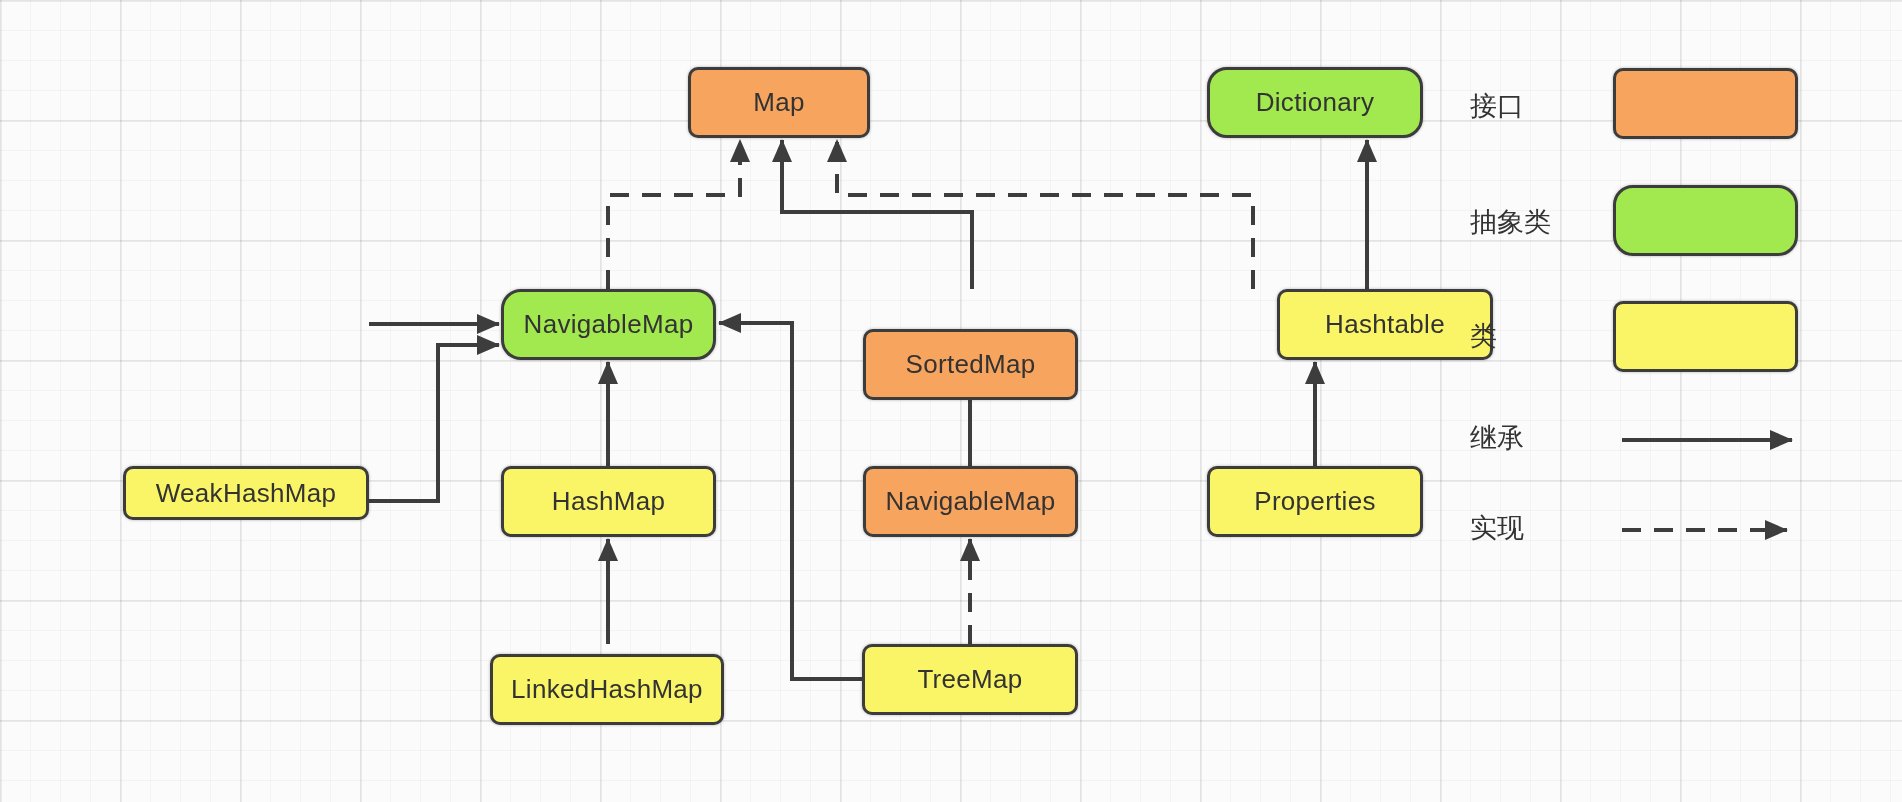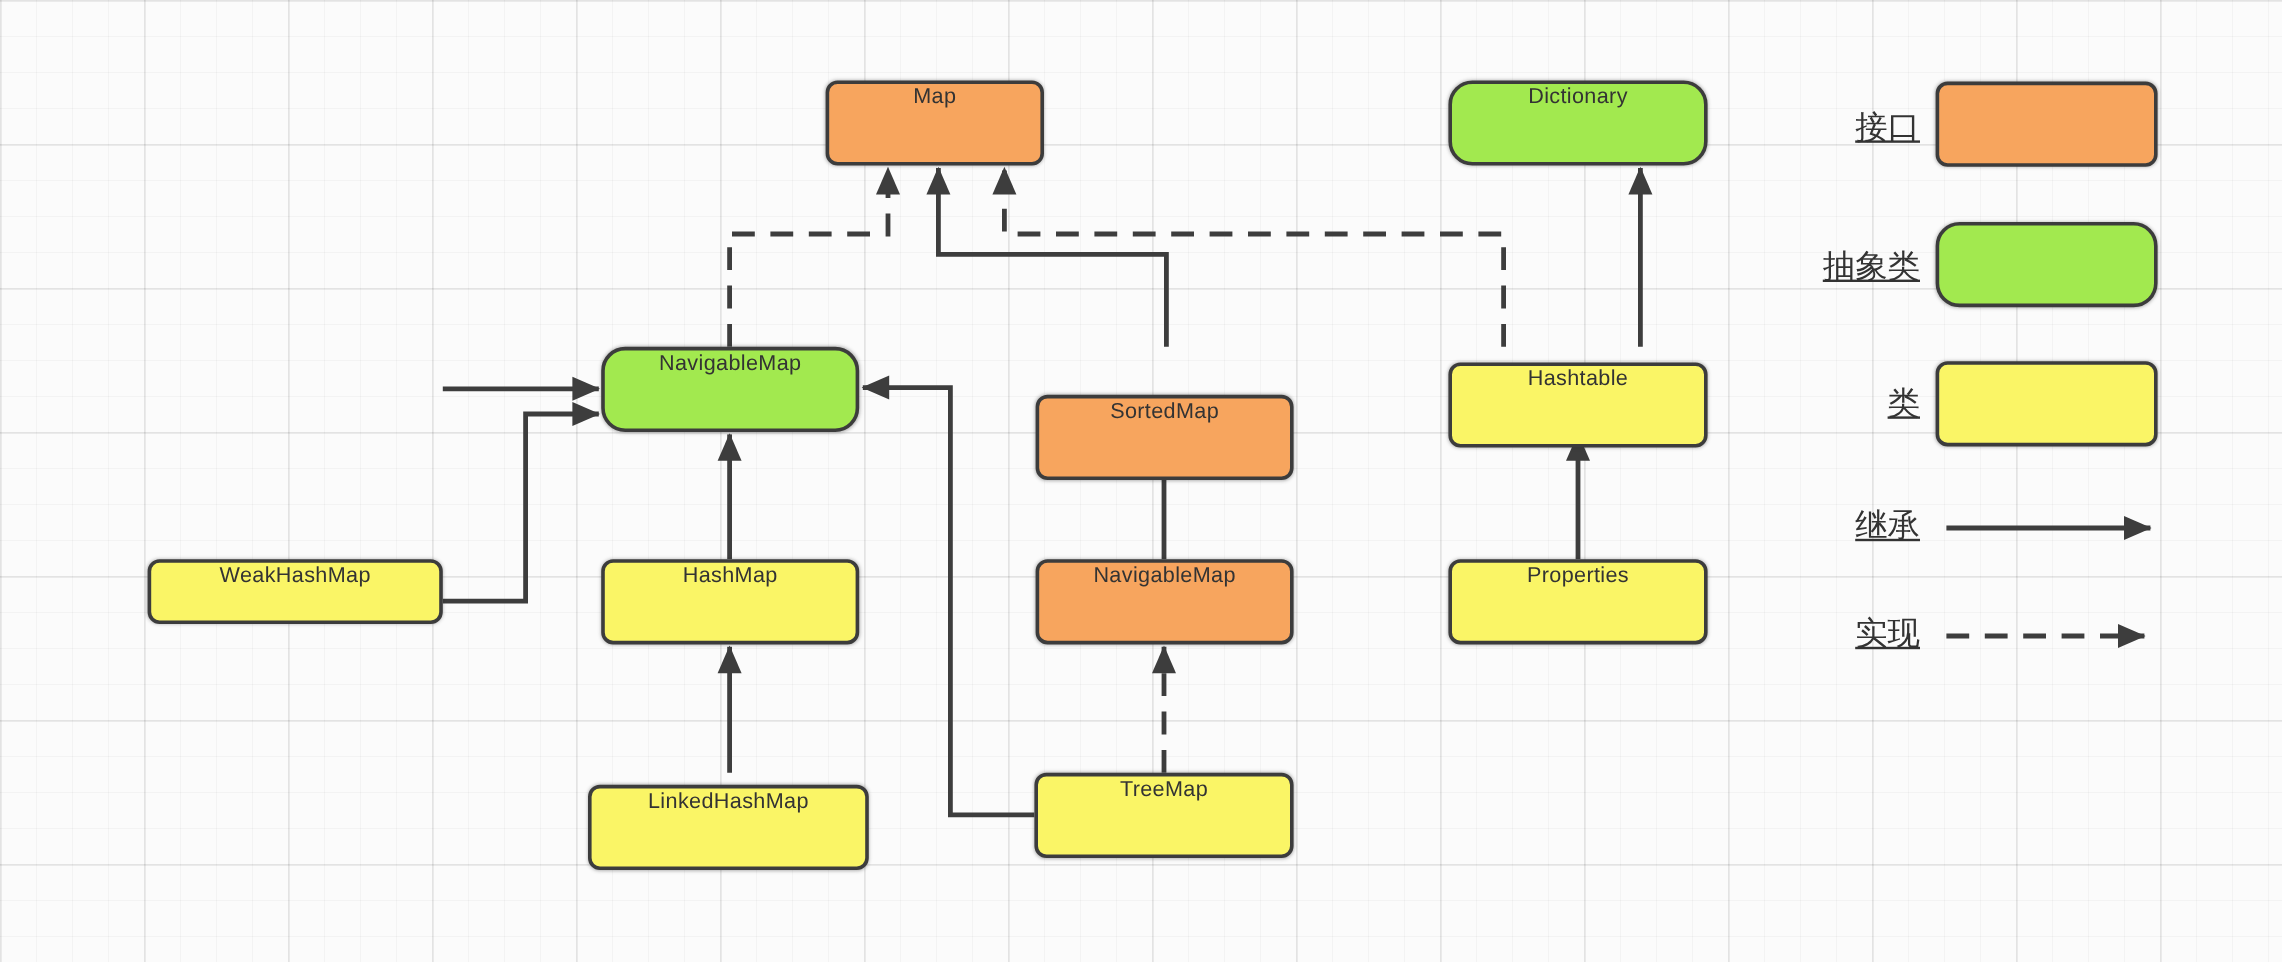--- a/index.html
+++ b/index.html
@@ -16,42 +16,42 @@
       linear-gradient(to bottom, rgba(0,0,0,0.065) 2px, transparent 2px),
       linear-gradient(to right, rgba(0,0,0,0.032) 1px, transparent 1px),
       linear-gradient(to bottom, rgba(0,0,0,0.032) 1px, transparent 1px);
     background-size:120px 120px,120px 120px,30px 30px,30px 30px;
   }
   svg.edge-layer{position:absolute;left:0;top:0;width:1902px;height:802px;}
   svg.edge-layer polyline{fill:none;stroke:#3D3D3D;stroke-width:4;}
   svg.edge-layer .edge-dashed{stroke-dasharray:19 13;}
 
   .node{
-    position:absolute;display:flex;justify-content:center;
+    position:absolute;display:flex;align-items:center;justify-content:center;
     border:3.5px solid #3C3C3C;border-radius:10px;
-    font-size:18px;color:#333333;letter-spacing:0.3px;
+    font-size:26px;color:#333333;letter-spacing:0.3px;
     box-shadow:0 0 3px rgba(40,40,40,0.35);
     box-sizing:border-box;
   }
   .t-interface{background:#F7A55E;}
   .t-abstract{background:#A2E94F;border-radius:20px;}
   .t-class{background:#FAF566;}
 
   .legend-label{
     position:absolute;width:130px;height:30px;line-height:30px;
-    text-align:right;font-size:27px;color:#333333;text-decoration:underline;
+    text-align:left;font-size:27px;color:#333333;
   }
 
   
   .p-map{left:688px;top:67px;width:182px;height:71px;}
   .p-dictionary{left:1207px;top:67px;width:216px;height:71px;}
   .p-identityhashmap{left:123px;top:289px;width:246px;height:71px;}
   .p-abstractmap{left:501px;top:289px;width:215px;height:71px;}
   .p-sortedmap{left:863px;top:289px;width:215px;height:71px;margin-top:40px;}
-  .p-hashtable{left:1207px;top:289px;width:216px;height:71px;margin-top:13px;}
+  .p-hashtable{left:1277px;top:289px;width:216px;height:71px;}
   .p-weakhashmap{left:123px;top:466px;width:246px;height:54px;}
   .p-hashmap{left:501px;top:466px;width:215px;height:71px;}
   .p-navigablemap{left:863px;top:466px;width:215px;height:71px;}
   .p-properties{left:1207px;top:466px;width:216px;height:71px;}
   .p-linkedhashmap{left:490px;top:644px;width:234px;height:71px;margin-top:10px;}
   .p-treemap{left:862px;top:644px;width:216px;height:71px;}
 
   
   .p-lg-interface{left:1613px;top:68px;width:185px;height:71px;}
   .p-lg-abstract{left:1613px;top:185px;width:185px;height:71px;}

